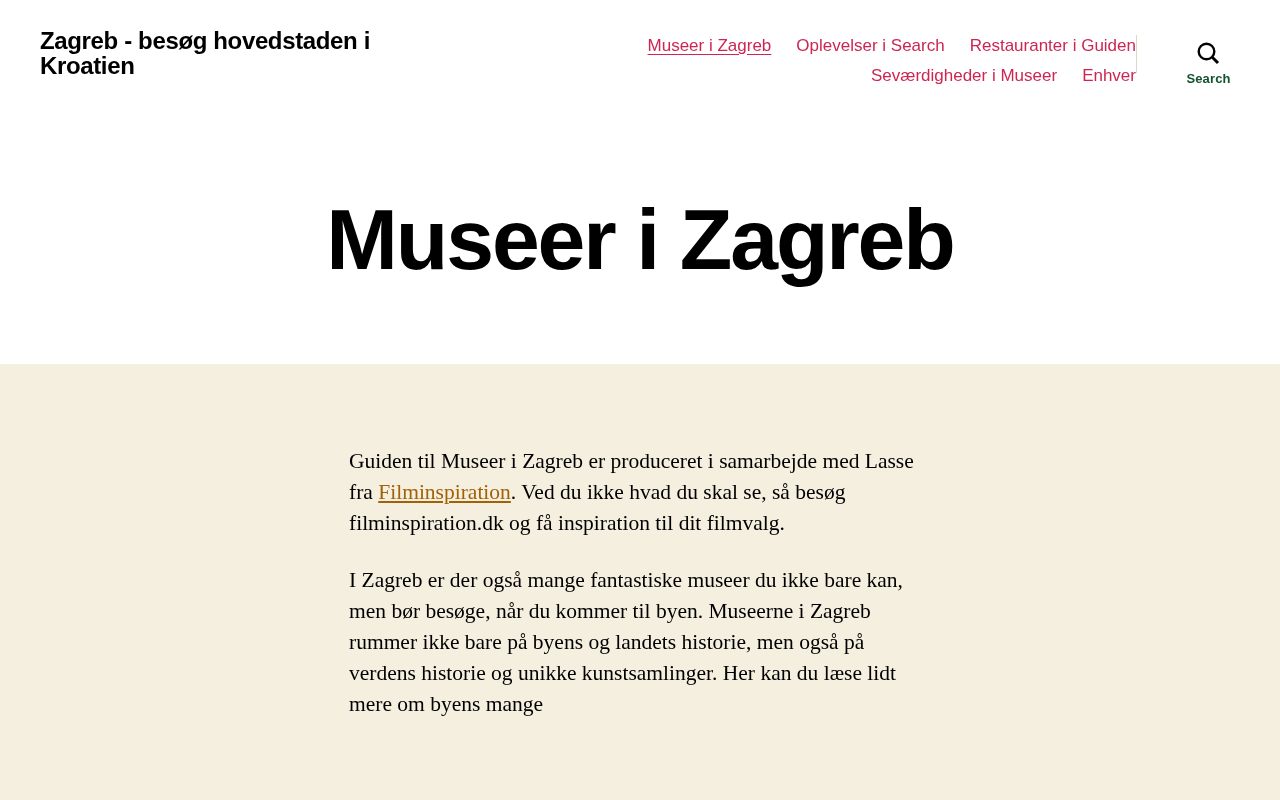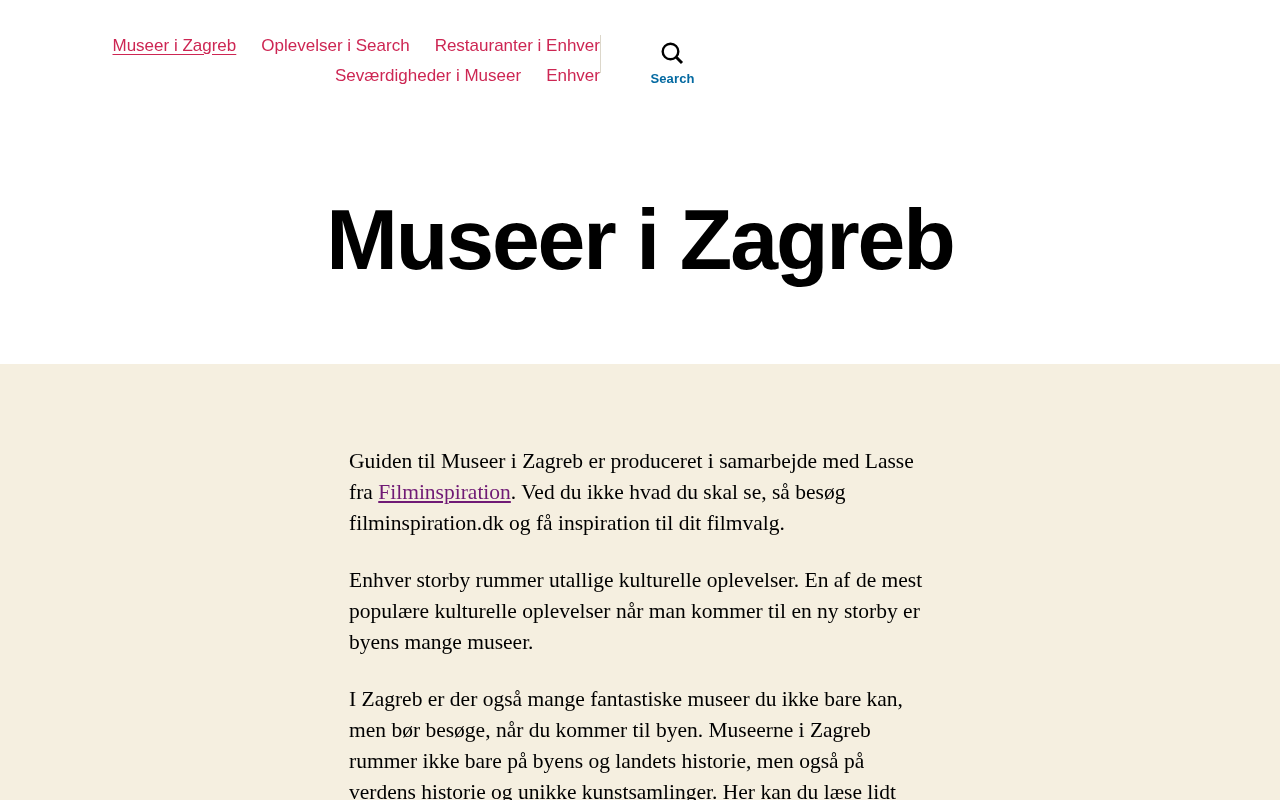--- a/index.html
+++ b/index.html
@@ -74,21 +74,21 @@
     align-items: center;
     gap: 5px;
     padding-top: 13px;
     cursor: pointer;
     font-family: "Liberation Sans", sans-serif;
   }
   .search-toggle svg { display: block; }
   .search-label {
     font-size: 13px;
     font-weight: 600;
-    color: #0369a1;
+    color: #14532d;
     letter-spacing: 0.01em;
   }
 
   
   .page-title-section {
     background: #ffffff;
     text-align: center;
     padding: 86px 40px 82px;
   }
   .page-title-section h1 {
@@ -111,35 +111,38 @@
   }
   .post-inner p {
     font-family: "Liberation Serif", "DejaVu Serif", serif;
     font-size: 21.5px;
     line-height: 31px;
     color: #000000;
     margin-bottom: 26px;
   }
   .post-inner p:last-child { margin-bottom: 0; }
   .post-inner a.text-link {
-    color: #701a75;
+    color: #a16207;
     text-decoration: underline;
     text-underline-offset: 2px;
     cursor: pointer;
   }
 </style>
 </head>
 <body>
 
 <header class="site-header">
+  <div class="site-title">
+    <a>Zagreb - besøg hovedstaden i Kroatien</a>
+  </div>
 
   <nav class="primary-nav">
     <a class="current">Museer i Zagreb</a>
     <a>Oplevelser i Search</a>
-    <a>Restauranter i Enhver</a>
+    <a>Restauranter i Guiden</a>
     <a>Seværdigheder i Museer</a>
     <a>Enhver</a>
   </nav>
 
   <div class="search-area">
     <div class="header-divider"></div>
     <button class="search-toggle">
       <span>
         <svg width="25" height="25" viewBox="0 0 25 25" fill="none" xmlns="http://www.w3.org/2000/svg">
           <circle cx="10.5" cy="10.5" r="7.8" stroke="#000000" stroke-width="2.4"></circle>
@@ -151,16 +154,15 @@
   </div>
 </header>
 
 <section class="page-title-section">
   <h1>Museer i Zagreb</h1>
 </section>
 
 <section class="post-content">
   <div class="post-inner">
     <p><span>Guiden til Museer i Zagreb er produceret i samarbejde med Lasse fra </span><a class="text-link">Filminspiration</a><span>. Ved du ikke hvad du skal se, så besøg filminspiration.dk og få inspiration til dit filmvalg.</span></p>
-    <p>Enhver storby rummer utallige kulturelle oplevelser. En af de mest populære kulturelle oplevelser når man kommer til en ny storby er byens mange museer.</p>
     <p>I Zagreb er der også mange fantastiske museer du ikke bare kan, men bør besøge, når du kommer til byen. Museerne i Zagreb rummer ikke bare på byens og landets historie, men også på verdens historie og unikke kunstsamlinger. Her kan du læse lidt mere om byens mange</p>
   </div>
 </section>
 
 </body></html>

